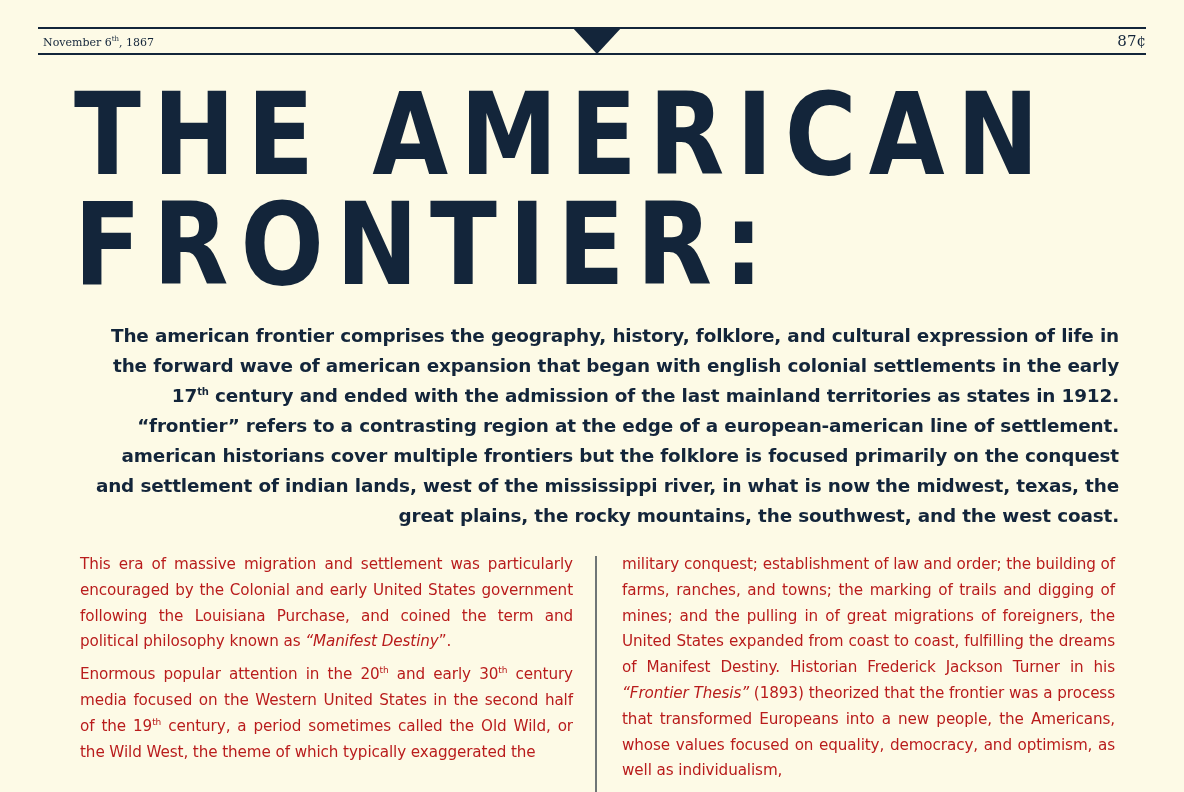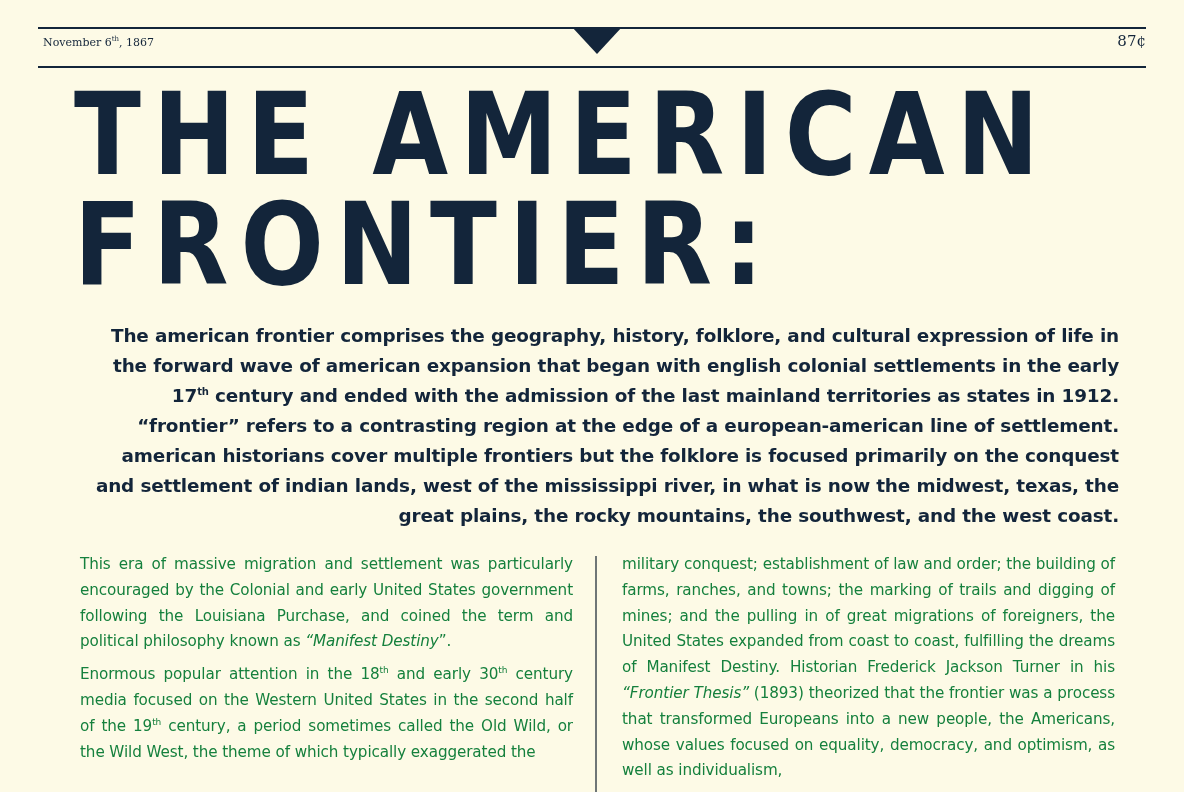--- a/index.html
+++ b/index.html
@@ -7,21 +7,21 @@
       width: 1184px; height: 792px; overflow: hidden;
       background: #fdfae6;
       color: #13253a;
     }
     .page {
       position: relative; width: 1184px; height: 792px;
       background: #fdfae6;
     }
     
     .masthead {
-      position: absolute; left: 38px; top: 27px; width: 1108px; height: 41px;
+      position: absolute; left: 38px; top: 27px; width: 1108px; height: 28px;
       border-top: 2px solid #13253a;
       border-bottom: 2px solid #13253a;
     }
     .masthead .date {
       position: absolute; left: 5px; top: 7px;
       font-family: "DejaVu Serif", serif;
       font-size: 11px; line-height: 13px; color: #13253a;
     }
     .masthead .date sup { font-size: 7px; vertical-align: super; line-height: 0; }
     .masthead .price {
@@ -61,21 +61,21 @@
       letter-spacing: -0.15px;
       text-align: right;
     }
     .lede sup { font-size: 10px; line-height: 0; vertical-align: super; }
     
     .col {
       position: absolute; top: 552px;
       font-family: "DejaVu Sans", sans-serif;
       font-size: 15.2px;
       line-height: 25.8px;
-      color: #15803d;
+      color: #b91c1c;
       text-align: justify;
       letter-spacing: -0.1px;
     }
     .col.left { left: 80px; width: 493px; }
     .col.right { left: 622px; width: 493px; }
     .col p { margin-bottom: 7px; }
     .col sup { font-size: 9px; line-height: 0; vertical-align: super; }
     .col em { font-style: italic; }
     .divider {
       position: absolute; left: 595px; top: 556px; width: 1.5px; height: 236px;
@@ -95,21 +95,21 @@
 
   <h1 class="headline">
     <span class="line">THE AMERICAN</span>
     <span class="line">FRONTIER:</span>
   </h1>
 
   <p class="lede"><span>The american frontier comprises the geography, history, folklore, and cultural expression of life in the forward wave of american expansion that began with english colonial settlements in the early 17</span><sup>th</sup><span> century and ended with the admission of the last mainland territories as states in 1912. “frontier” refers to a contrasting region at the edge of a european-american line of settlement. american historians cover multiple frontiers but the folklore is focused primarily on the conquest and settlement of indian lands, west of the mississippi river, in what is now the midwest, texas, the great plains, the rocky mountains, the southwest, and the west coast.</span></p>
 
   <div class="col left">
     <p><span>This era of massive migration and settlement was particularly encouraged by the Colonial and early United States government following the Louisiana Purchase, and coined the term and political philosophy known as </span><em><span>“</span><span>Manifest Destiny</span></em><span>”.</span></p>
-    <p><span>Enormous popular attention in the 18</span><sup>th</sup><span> and early 30</span><sup>th</sup><span> century media focused on the Western United States in the second half of the 19</span><sup>th</sup><span> century, a period sometimes called the Old Wild, or the Wild West, the theme of which typically exaggerated the</span></p>
+    <p><span>Enormous popular attention in the 20</span><sup>th</sup><span> and early 30</span><sup>th</sup><span> century media focused on the Western United States in the second half of the 19</span><sup>th</sup><span> century, a period sometimes called the Old Wild, or the Wild West, the theme of which typically exaggerated the</span></p>
   </div>
 
   <div class="divider"></div>
 
   <div class="col right">
     <p><span>military conquest; establishment of law and order; the building of farms, ranches, and towns; the marking of trails and digging of mines; and the pulling in of great migrations of foreigners, the United States expanded from coast to coast, fulfilling the dreams of Manifest Destiny. Historian Frederick Jackson Turner in his </span><em><span>“</span><span>Frontier Thesis</span><span>”</span></em><span> (1893) theorized that the frontier was a process that transformed Europeans into a new people, the Americans, whose values focused on equality, democracy, and optimism, as well as individualism,</span></p>
   </div>
 
 </div>
 

